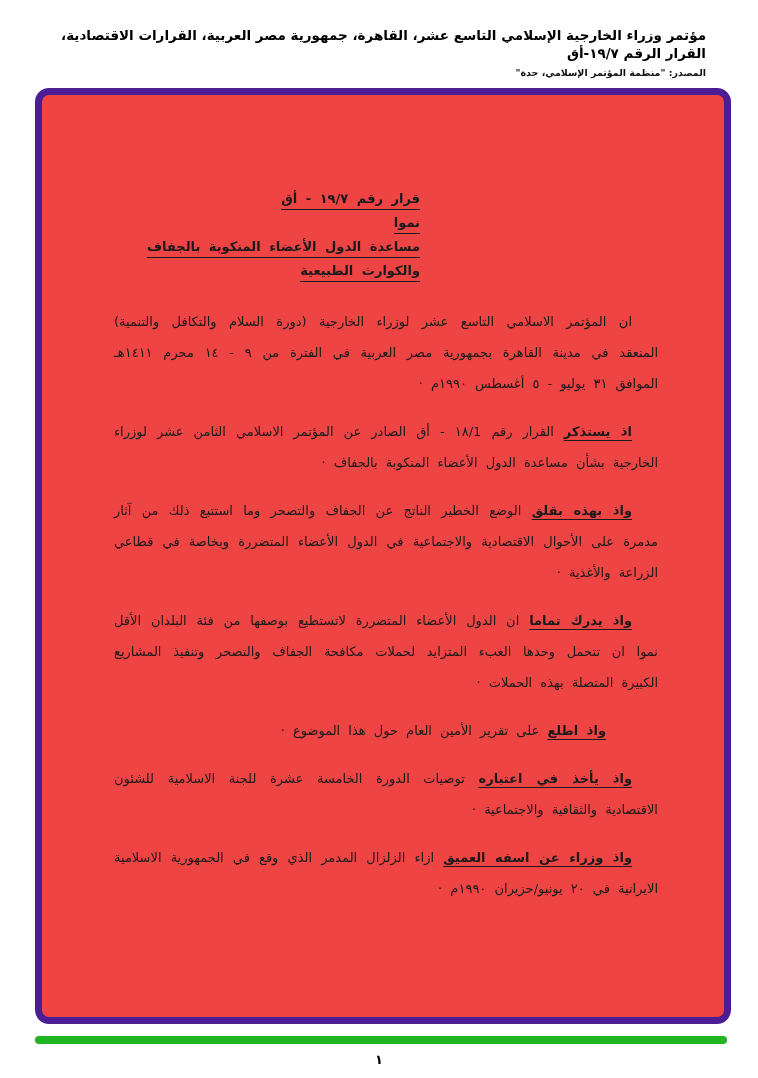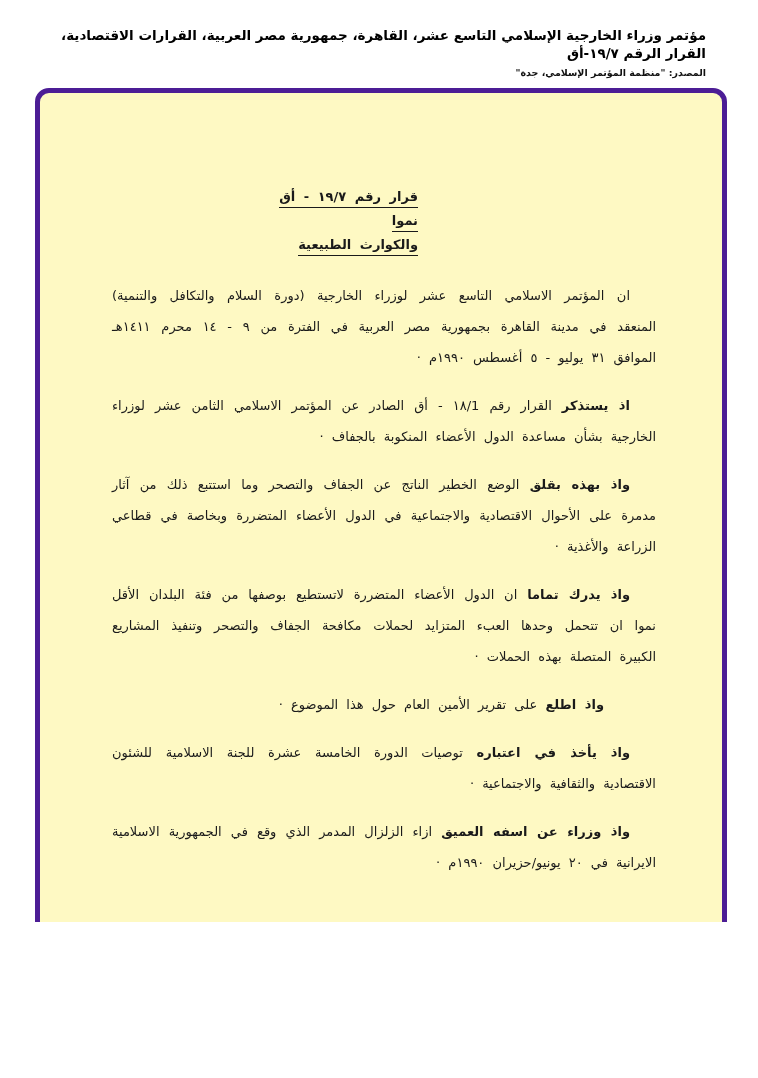--- a/index.html
+++ b/index.html
@@ -1,19 +1,19 @@
 <!DOCTYPE html>
 <html lang="ar" dir="rtl"><head>
 <meta charset="utf-8">
 <style>
   html,body{margin:0;padding:0;background:#ffffff;}
   .page{
     position:relative;
     width:758px;
-    height:922px;
+    height:1078px;
     background:#ffffff;
     font-family:"DejaVu Sans", sans-serif;
     overflow:hidden;
   }
 
   
   .header{
     position:absolute;
     top:26px;
     right:52px;
@@ -35,23 +35,23 @@
     color:#111;
   }
 
   
   .green-frame{
     position:absolute;
     left:35px;
     top:88px;
     width:682px;
     height:922px;
-    border:5px solid #4c1d95;
+    border:7px solid #4c1d95;
     border-radius:14px;
-    background:#fef9c3;
+    background:#ef4444;
   }
   .doc{
     direction:rtl;
     padding:96px 66px 0 72px;
     color:#1a1a1a;
   }
 
   
   .heading-block{
     text-align:right;
@@ -74,20 +74,21 @@
   .para{
     font-size:13px;
     line-height:31px;
     margin:0 0 17px 0;
     text-align:justify;
     text-indent:26px;
     word-spacing:4px;
     color:#1a1a1a;
   }
   .para .lead{
+    text-decoration:underline;
     text-underline-offset:4px;
     font-weight:bold;
     margin-top:40px;
   }
   .para.narrow{ margin-right:26px; }
 
   
   .green-bar{
     position:absolute;
     left:35px;
@@ -117,20 +118,21 @@
     <div class="header-title">مؤتمر وزراء الخارجية الإسلامي التاسع عشر، القاهرة، جمهورية مصر العربية، القرارات الاقتصادية، القرار الرقم ١٩/٧-أق</div>
     <div class="header-source">المصدر:  "منظمة المؤتمر الإسلامي، جدة"</div>
   </div>
 
   <div class="green-frame">
     <div class="doc">
 
       <div class="heading-block">
         <div class="h-line"><span class="u">قرار رقم ١٩/٧ - أق</span></div>
         <div class="h-line"><span class="u">نموا</span></div>
+        <div class="h-line"><span class="u">مساعدة الدول الأعضاء المنكوبة بالجفاف</span></div>
         <div class="h-line"><span class="u">والكوارث الطبيعية</span></div>
       </div>
 
       <p class="para"><span class="lead"></span><span>ان المؤتمر الاسلامي التاسع عشر لوزراء الخارجية (دورة السلام والتكافل والتنمية) المنعقد في مدينة القاهرة بجمهورية مصر العربية في الفترة من ٩ - ١٤ محرم ١٤١١هـ الموافق ٣١ يوليو - ٥ أغسطس ١٩٩٠م ·</span></p>
 
       <p class="para"><span class="lead">اذ يستذكر</span><span> القرار رقم ١٨/1 - أق الصادر عن المؤتمر الاسلامي الثامن عشر لوزراء الخارجية بشأن مساعدة الدول الأعضاء المنكوبة بالجفاف ·</span></p>
 
       <p class="para"><span class="lead">واذ بهذه بقلق</span><span> الوضع الخطير الناتج عن الجفاف والتصحر وما استتبع ذلك من آثار مدمرة على الأحوال الاقتصادية والاجتماعية في الدول الأعضاء المتضررة وبخاصة في قطاعي الزراعة والأغذية ·</span></p>
 
       <p class="para"><span class="lead">واذ يدرك تماما</span><span> ان الدول الأعضاء المتضررة لاتستطيع بوصفها من فئة البلدان الأقل نموا ان تتحمل وحدها العبء المتزايد لحملات مكافحة الجفاف والتصحر وتنفيذ المشاريع الكبيرة المتصلة بهذه الحملات ·</span></p>

